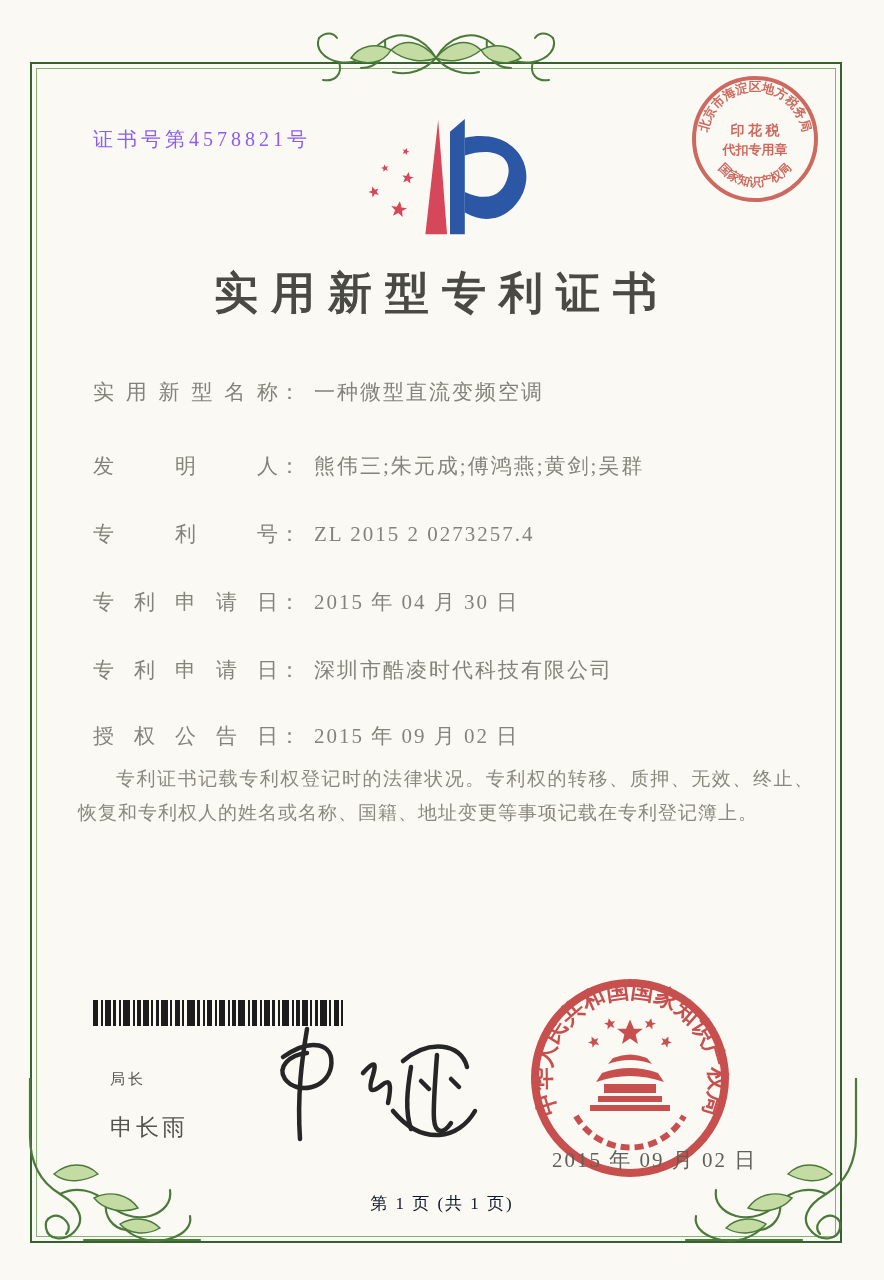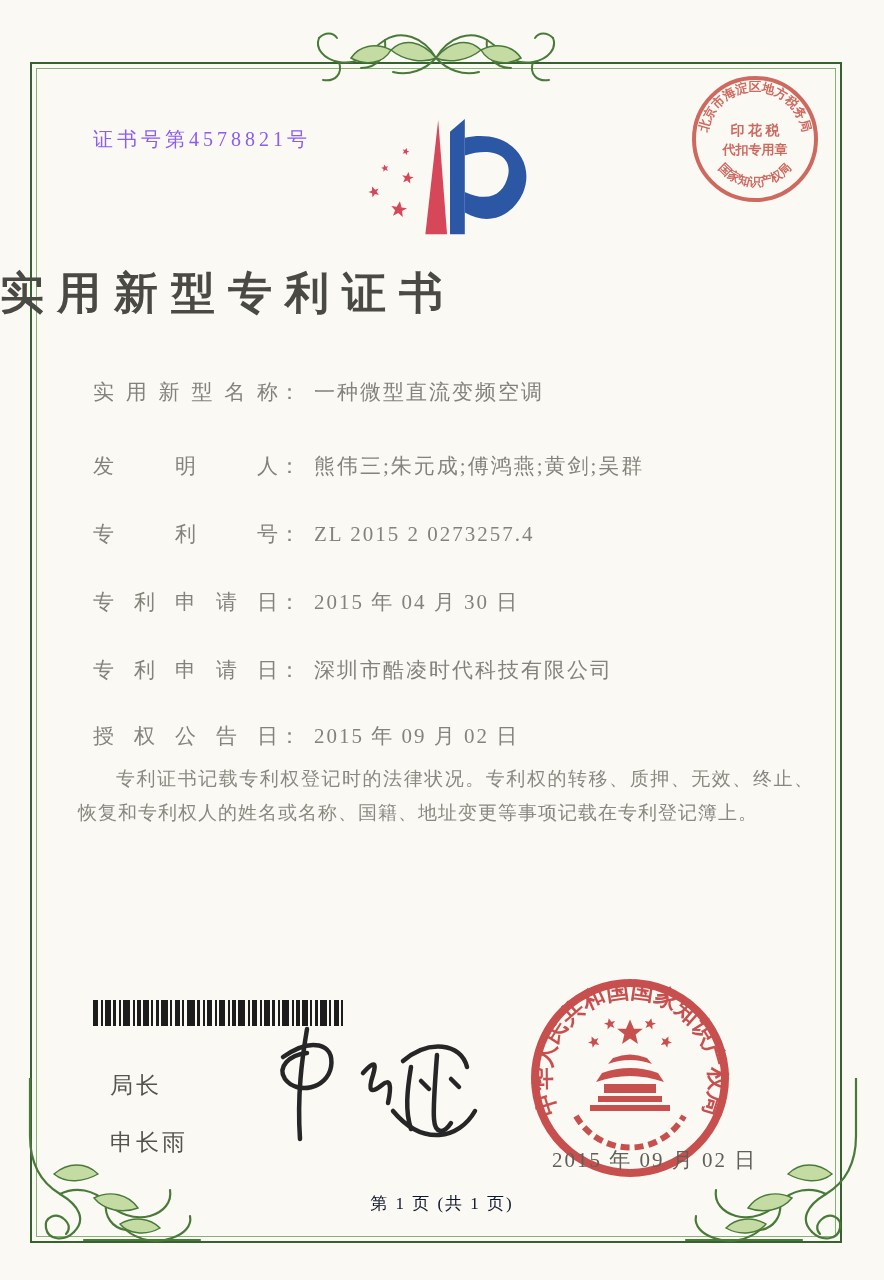--- a/index.html
+++ b/index.html
@@ -15,38 +15,38 @@
     border:2.5px solid #35622f;
   }
   .border-inner{
     position:absolute;left:4px;top:4px;right:4px;bottom:4px;
     border:1px solid #86b172;
   }
   .cert-no{
     left:93px;top:126px;font-size:20px;letter-spacing:4px;color:#8b5cf6;
   }
   .title{
-    left:0;right:0;top:264px;
+    left:0;right:0;top:264px;text-align:center;
     font-size:44px;font-weight:bold;letter-spacing:13px;color:#4a4a45;
   }
   .field-row{left:93px;font-size:21px;color:#83837b;white-space:nowrap;}
   .field-label{
     display:inline-block;width:186px;vertical-align:bottom;
     text-align:justify;text-align-last:justify;letter-spacing:1px;
   }
   .field-colon{display:inline-block;}
   .field-value{display:inline-block;margin-left:14px;letter-spacing:2px;}
   .body-text{
     left:78px;top:762px;width:736px;
     font-size:19px;line-height:34px;color:#8a897f;
     text-align:justify;letter-spacing:1px;
   }
   .body-text p{margin:0;text-indent:2em;}
-  .signer-title{left:110px;top:1070px;font-size:23px;color:#55554f;letter-spacing:3px;text-align:center;}
-  .signer-name{left:110px;top:1112px;font-size:23px;color:#55554f;letter-spacing:3px;margin-top:15px;}
+  .signer-title{left:110px;top:1070px;font-size:15px;color:#55554f;letter-spacing:3px;text-align:center;}
+  .signer-name{left:110px;top:1112px;font-size:23px;color:#55554f;letter-spacing:3px;}
   .seal-date{
     left:552px;top:1146px;font-size:21px;color:#5f5f58;letter-spacing:2px;z-index:5;
   }
   .footer-page{
     left:0;right:0;top:1192px;text-align:center;
     font-size:17px;color:#0f172a;letter-spacing:2px;
   }
   .seal{z-index:4;}
   svg text{font-family:"Liberation Serif","DejaVu Serif",serif;}
 </style>

